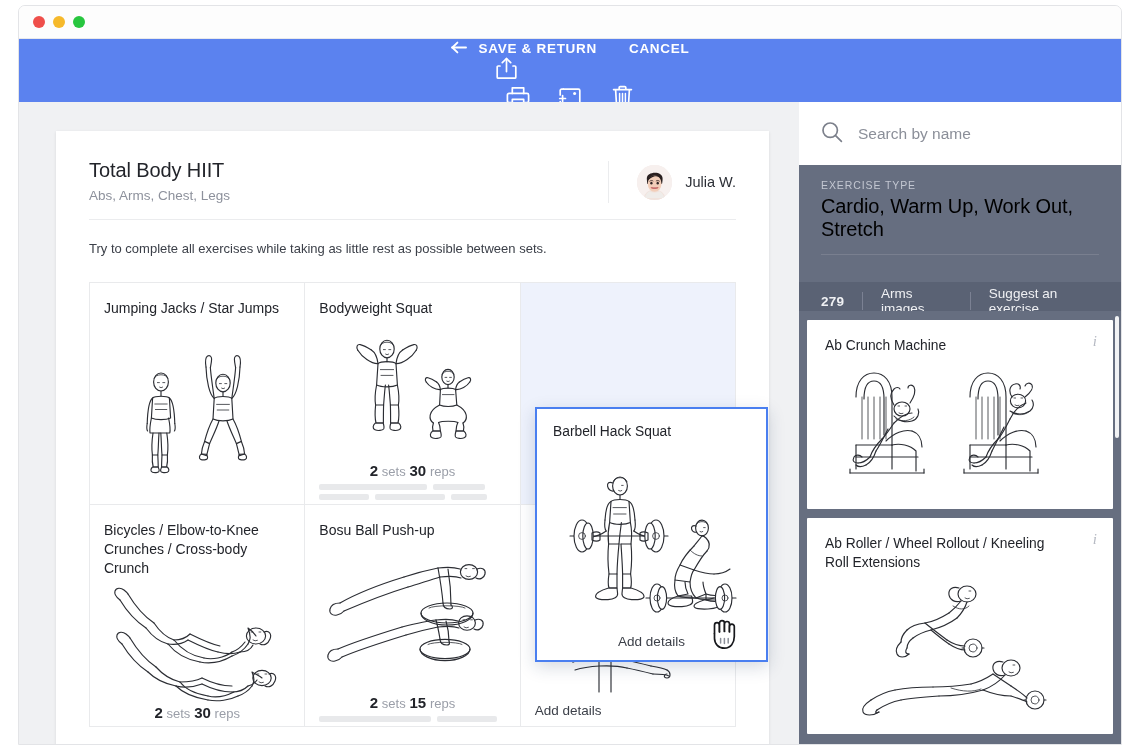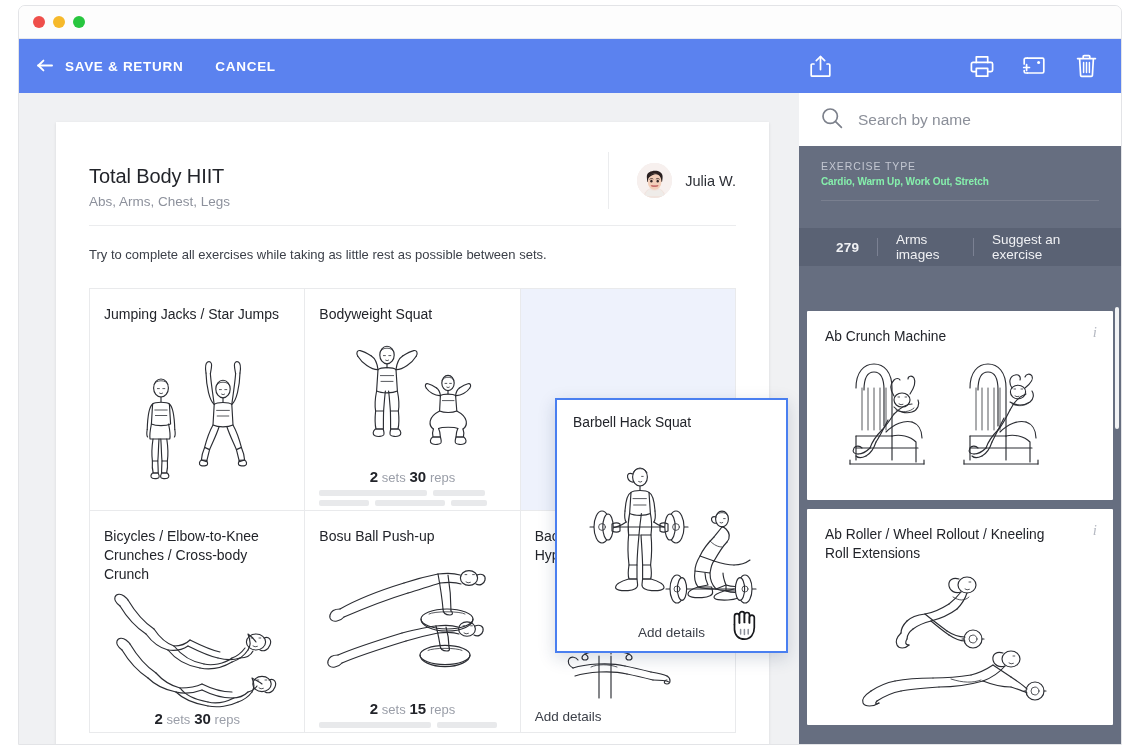--- a/index.html
+++ b/index.html
@@ -24,23 +24,24 @@
     border-bottom: 1px solid #e8e9ec;
     display: flex; align-items: center; padding-left: 14px; gap: 8px;
   }
   .dot { width: 12px; height: 12px; border-radius: 50%; display: block; }
   .dot.red { background: #ef4f4b; }
   .dot.yellow { background: #f6b92b; }
   .dot.green { background: #28c63f; }
 
   
   #toolbar {
-    height: 54px; background: #5b82ef;
+    height: 63px; background: #5b82ef;
     display: flex; align-items: center; position: relative;
     padding: 0 18px 0 18px;
+    flex-direction: column;
   }
   #toolbar .left { display: flex; align-items: center; }
   .tb-back {
     color: #fff; font-size: 19px; line-height: 1;
     margin-right: 11px; display: block; margin-top: -1px;
   }
   .tb-text {
     color: #fff; font-size: 13.5px; font-weight: bold;
     letter-spacing: 0.7px; cursor: pointer; white-space: nowrap;
   }
@@ -64,21 +65,21 @@
   #sheet {
     position: absolute; left: 37px; top: 29px;
     width: 713px; height: 680px;
     background: #ffffff;
     box-shadow: 0 1px 3px rgba(0,0,0,0.10);
   }
   #sheet-inner { padding: 28px 33px 0 33px; }
 
   .wk-head { display: flex; align-items: flex-start; padding-bottom: 16px;
              border-bottom: 1px solid #ebecee; }
-  .wk-titles { flex: 1; margin-top: 15px; }
+  .wk-titles { flex: 1; }
   .wk-title { font-size: 20px; color: #22242a; font-weight: normal; letter-spacing: -0.1px; }
   .wk-sub { font-size: 13.5px; color: #8d919c; margin-top: 6px; }
   .wk-owner { display: flex; align-items: center; padding-left: 28px;
               border-left: 1px solid #ebecee; align-self: stretch; margin-top: 2px; }
   .avatar {
     width: 35px; height: 35px; border-radius: 50%; overflow: hidden;
     margin-right: 13px; background: #f3eceb; position: relative; flex: none;
   }
   .avatar svg { display: block; }
   .owner-name { font-size: 14.5px; color: #2c2f36; }
@@ -104,58 +105,58 @@
   .cell-meta { text-align: center; font-size: 13.5px; color: #22242a;
                padding-bottom: 5px; }
   .cell-meta .num { font-weight: bold; font-size: 15px; color: #22242a; }
   .cell-meta .lbl { color: #9a9ea8; font-size: 13px; }
   .cell-add { text-align: left; font-size: 13.5px; color: #3c4049; padding-bottom: 8px; }
   .skel { display: flex; gap: 6px; padding-bottom: 4px; }
   .skel i { display: block; height: 6px; background: #e8e9eb; border-radius: 2px; }
 
   
   #drag-card {
-    position: absolute; left: 536px; top: 305px;
+    position: absolute; left: 516px; top: 305px;
     width: 233px; height: 255px;
     background: #ffffff; border: 2px solid #4a7ff0;
     box-shadow: 0 5px 16px rgba(30,50,90,0.18);
     z-index: 40; display: flex; flex-direction: column;
     padding: 14px 16px 0 16px;
   }
   #drag-card .cell-title { font-size: 13.8px; }
   #drag-bottom { display: flex; align-items: center; justify-content: center;
                  position: relative; padding-bottom: 11px; }
   #cursor-hand { position: absolute; right: 8px; bottom: 4px; }
 
   
   #sidebar {
     position: absolute; right: 0; top: 0; width: 322px; bottom: 0;
     background: #666e80; overflow: hidden;
   }
   #search-bar {
-    height: 53px; background: #ffffff; display: flex; align-items: center;
+    height: 63px; background: #ffffff; display: flex; align-items: center;
     padding: 0 22px; gap: 15px;
   }
   #search-input {
     border: none; outline: none; font-size: 15.5px; color: #5e626c;
     font-family: "Liberation Sans", sans-serif; background: transparent;
     width: 100%; padding: 0;
   }
   #search-input::placeholder { color: #8b8f99; }
   #filters { padding: 14px 22px 0 22px; }
   .f-lbl { font-size: 10.5px; letter-spacing: 0.9px; color: #c3c7d1; }
-  .f-val { font-size: 10px; color: #86efac; font-weight: bold; margin-top: 4px;
+  .f-val { font-size: 20px; color: #000000; font-weight: normal; margin-top: 4px;
            letter-spacing: -0.1px; }
   #f-div { height: 1px; background: #797f8f; margin: 13px 0 0 0; }
   #f-row2 { display: flex; padding-top: 13px; padding-bottom: 14px; }
   #f-row2 .col { flex: 1; }
   #f-row2 .col + .col { border-left: 1px solid #797f8f; padding-left: 26px; }
   #stats {
     height: 38px; background: #5a6274; display: flex; align-items: center;
-    padding: 0 37px; font-size: 13.5px; color: #f0f1f4;
+    padding: 0 22px; font-size: 13.5px; color: #f0f1f4;
   }
   #stats .sep { width: 1px; height: 18px; background: #7b8193; margin: 0 18px; }
   #stats .cnt { font-weight: bold; letter-spacing: 0.2px; }
   #stats .lnk { cursor: pointer; }
 
   #sb-list { position: absolute; left: 0; right: 0; top: 209px; bottom: 0;
              overflow: hidden; background: #666e80; }
   .sb-card { background: #ffffff; margin: 0 8px 9px 8px; padding: 16px 18px 10px 18px;
              position: relative; display: flex; flex-direction: column;
              border-radius: 1px; }

